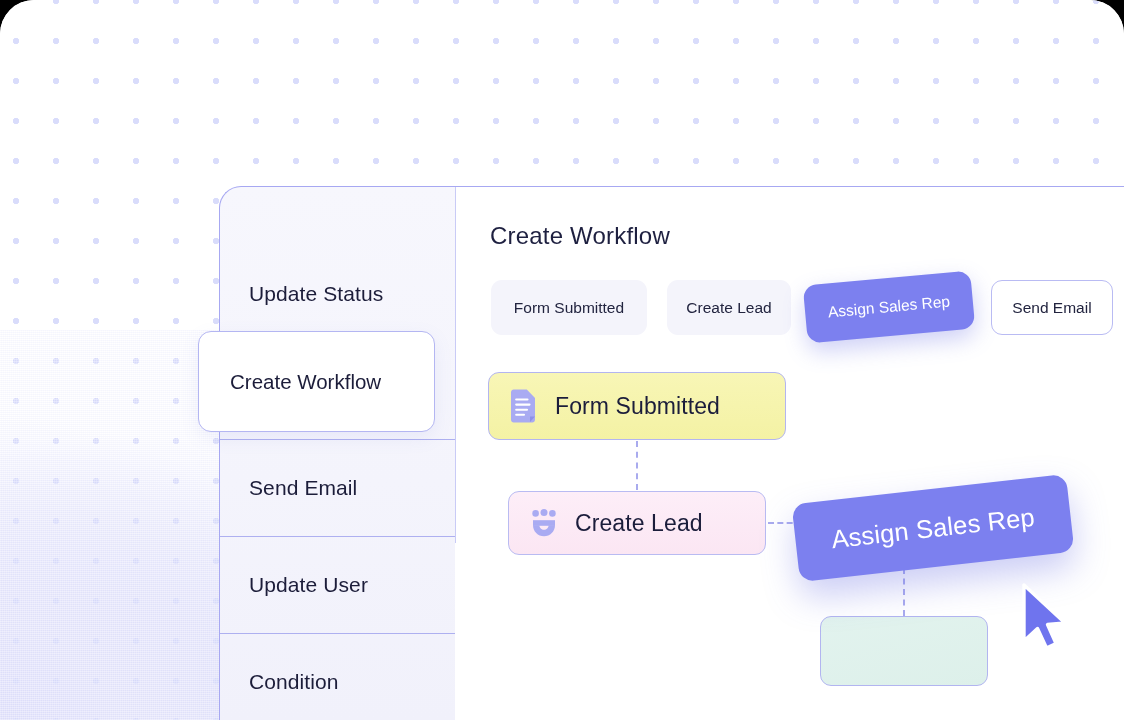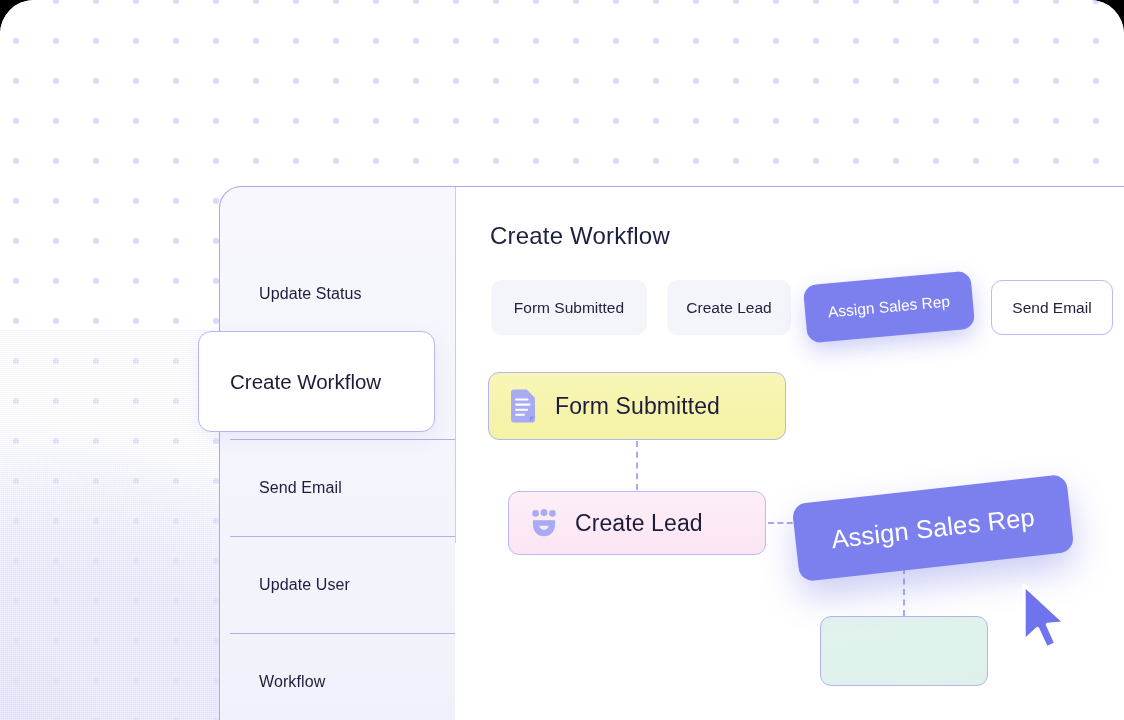--- a/index.html
+++ b/index.html
@@ -58,24 +58,24 @@
     border-top:1.6px solid #a7a8f2;
     box-sizing:border-box;
   }
   .vdiv{
     position:absolute;left:236px;top:1px;width:1.4px;height:356px;
     background:#c9cbf6;
   }
 
   
   .srow{
-    position:absolute;left:10px;width:236px;height:97px;
+    position:absolute;left:0;width:236px;height:97px;
     display:flex;align-items:center;
     padding-left:29px;box-sizing:border-box;
-    color:#1c1d3a;font-size:16px;letter-spacing:.1px;
+    color:#1c1d3a;font-size:21px;letter-spacing:.1px;
   }
   .srow.div{border-top:1.4px solid #aeb0f0;}
   .srow-sel{
     position:absolute;left:-21px;top:145px;width:237px;height:101px;
     background:#fff;border:1.5px solid #b4b6f2;border-radius:13px;
     display:flex;align-items:center;padding-left:31px;box-sizing:border-box;
     color:#1c1d3a;font-size:20.5px;
     box-shadow:0 6px 18px rgba(120,124,220,.10);
   }
 
@@ -164,21 +164,21 @@
       <div class="srow" style="top:58px">
         <span>Update Status</span>
       </div>
       <div class="srow div" style="top:252px">
         <span>Send Email</span>
       </div>
       <div class="srow div" style="top:349px">
         <span>Update User</span>
       </div>
       <div class="srow div" style="top:446px">
-        <span>Workflow</span>
+        <span>Condition</span>
       </div>
     </div>
 
     <div class="srow-sel">
       <span>Create Workflow</span>
     </div>
 
     <div id="panel"></div>
     <div class="vdiv"></div>
 

